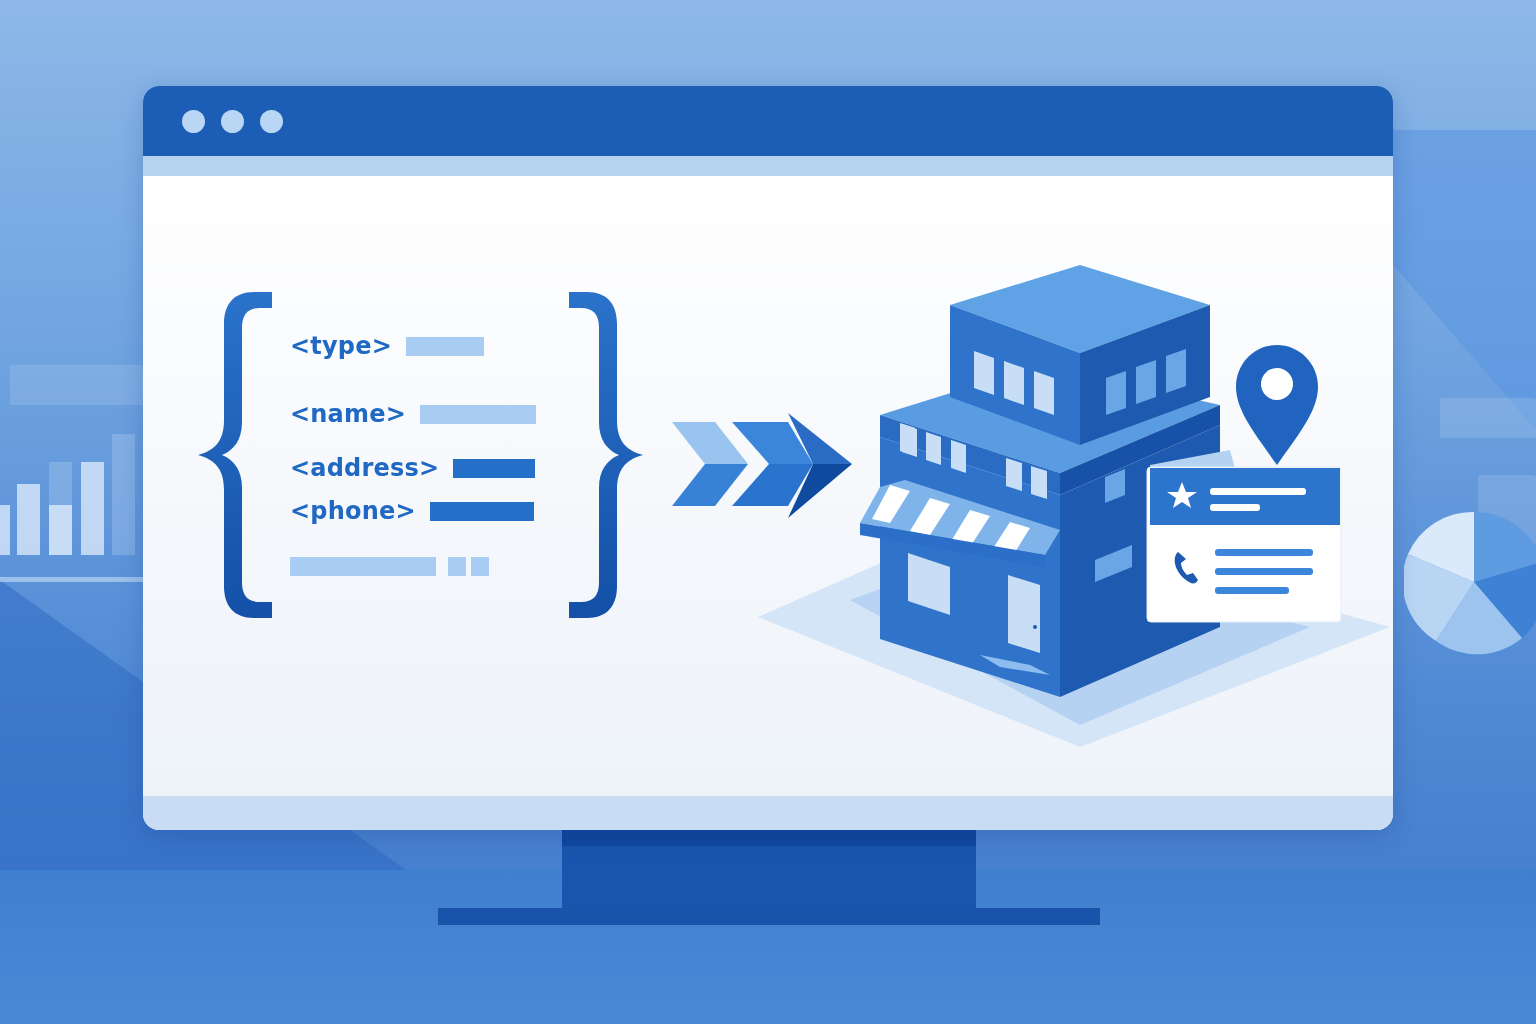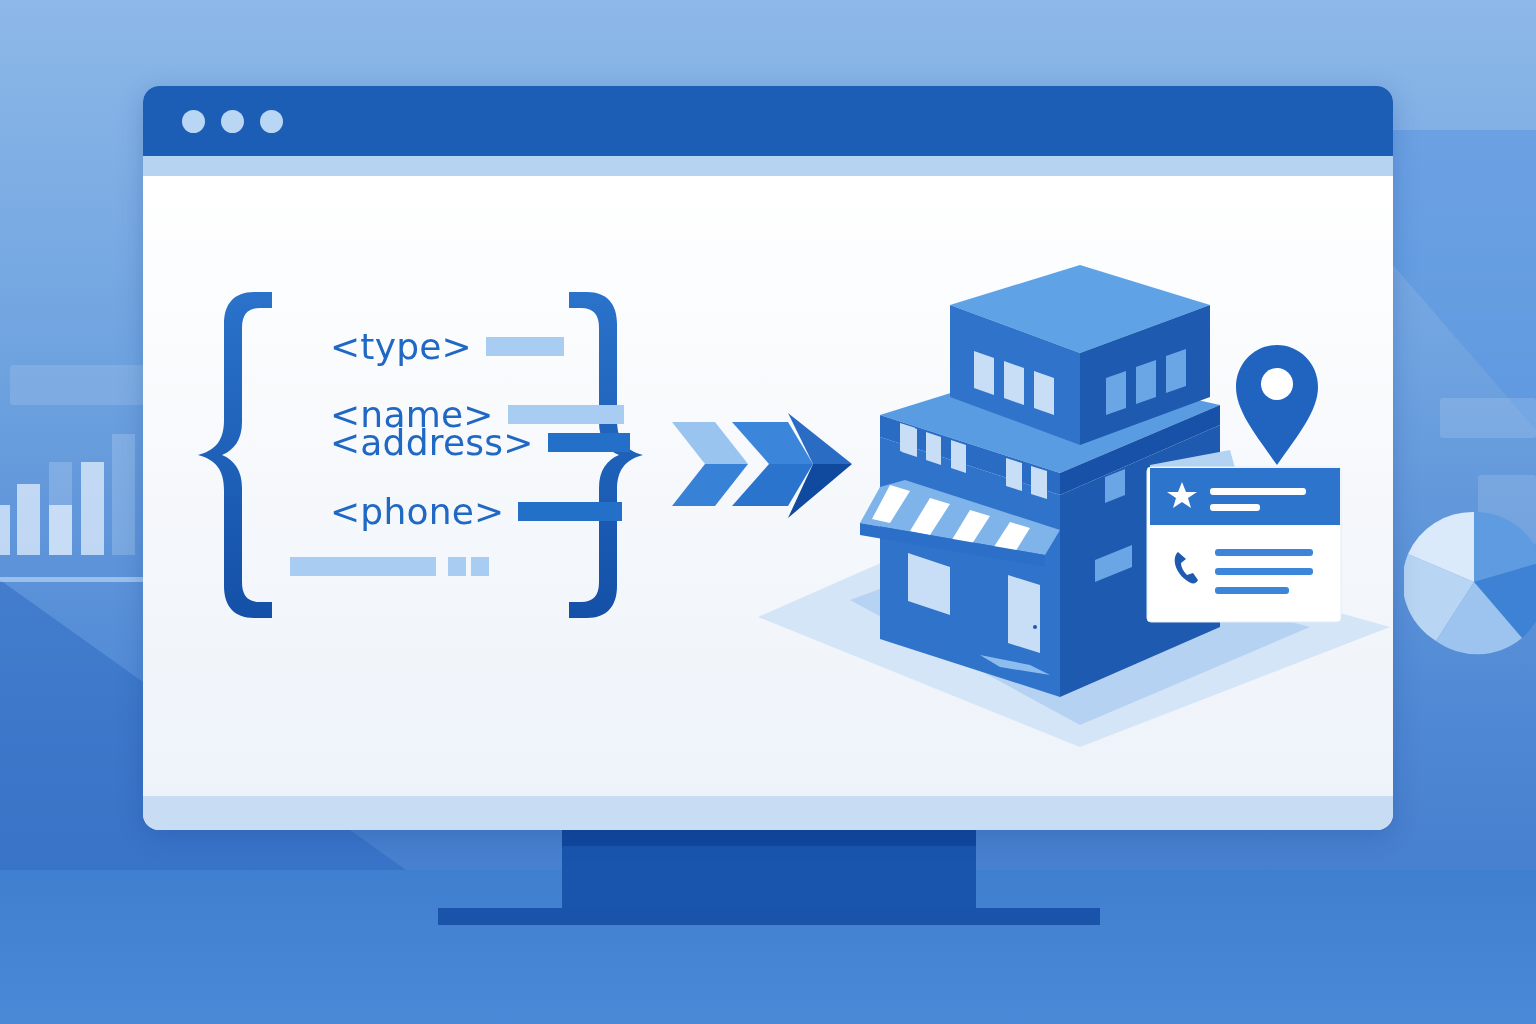--- a/index.html
+++ b/index.html
@@ -44,21 +44,21 @@
     background: linear-gradient(180deg, #ffffff 0%, #f4f7fb 60%, #eef3fa 100%); }
   .chin { position: absolute; left: 0; bottom: 0; width: 100%; height: 34px; background: #c8dcf3; }
 
   .stand-neck { position: absolute; left: 562px; top: 830px; width: 414px; height: 80px; background: #1a55ad; }
   .stand-neck .shade { position: absolute; left: 0; top: 0; width: 100%; height: 16px; background: #0f469c; }
   .stand-base { position: absolute; left: 438px; top: 908px; width: 662px; height: 17px; background: #1a53aa; }
 
   
   .code { position: absolute; left: 290px; top: 322px; }
   .code-row { position: absolute; left: 0; height: 40px; display: flex; align-items: center; white-space: nowrap; }
-  .tag { font-family: "DejaVu Sans", sans-serif; font-weight: normal; font-size: 36px; color: #1f68c4; letter-spacing: 0.2px; margin-left: 40px; }
+  .tag { font-family: "DejaVu Sans", sans-serif; font-weight: bold; font-size: 24px; color: #1f68c4; letter-spacing: 0.2px; }
   .val { display: inline-block; height: 19px; margin-left: 14px; }
   .brace { position: absolute; }
 
   .arrow { position: absolute; left: 665px; top: 410px; }
   .scene { position: absolute; left: 750px; top: 255px; }
 </style>
 </head>
 <body>
 
 <div class="bg-tri-right"></div>
@@ -126,21 +126,21 @@
 
 <div class="code">
   <div class="code-row" style="top:4px;">
     <span class="tag">&lt;type&gt;</span>
     <span class="val" style="width:78px;background:#a9cdf2;"></span>
   </div>
   <div class="code-row" style="top:72px;">
     <span class="tag">&lt;name&gt;</span>
     <span class="val" style="width:116px;background:#a9cdf2;"></span>
   </div>
-  <div class="code-row" style="top:100px;">
+  <div class="code-row" style="top:126px;">
     <span class="tag">&lt;address&gt;</span>
     <span class="val" style="width:82px;background:#2470c8;"></span>
   </div>
   <div class="code-row" style="top:169px;text-align:center;">
     <span class="tag">&lt;phone&gt;</span>
     <span class="val" style="width:104px;background:#2470c8;"></span>
   </div>
   <div class="code-row" style="top:224px;">
     <span style="display:inline-block;width:146px;height:19px;background:#a9cdf2;"></span>
     <span style="display:inline-block;width:18px;height:19px;background:#a9cdf2;margin-left:12px;"></span>

